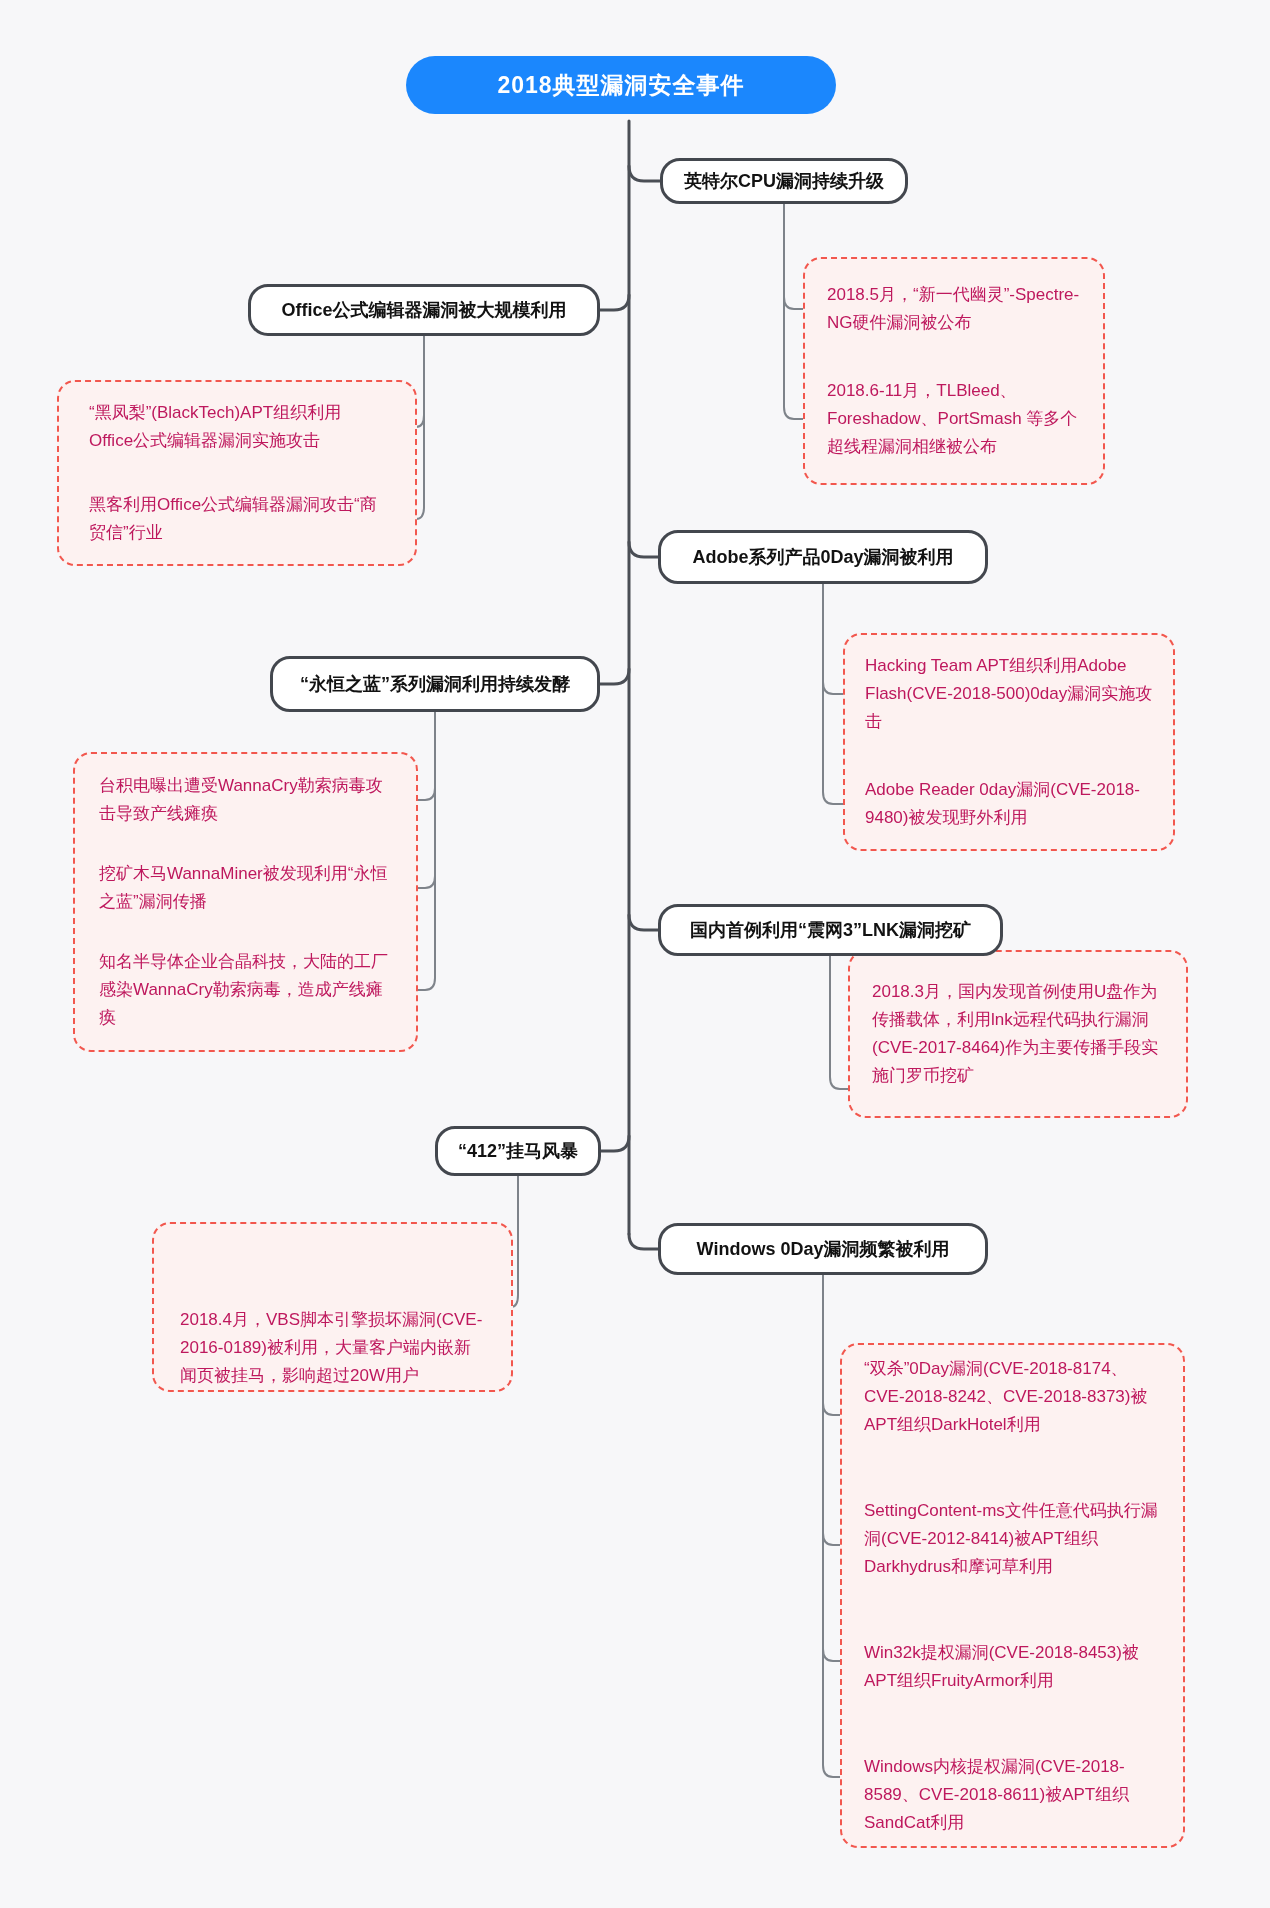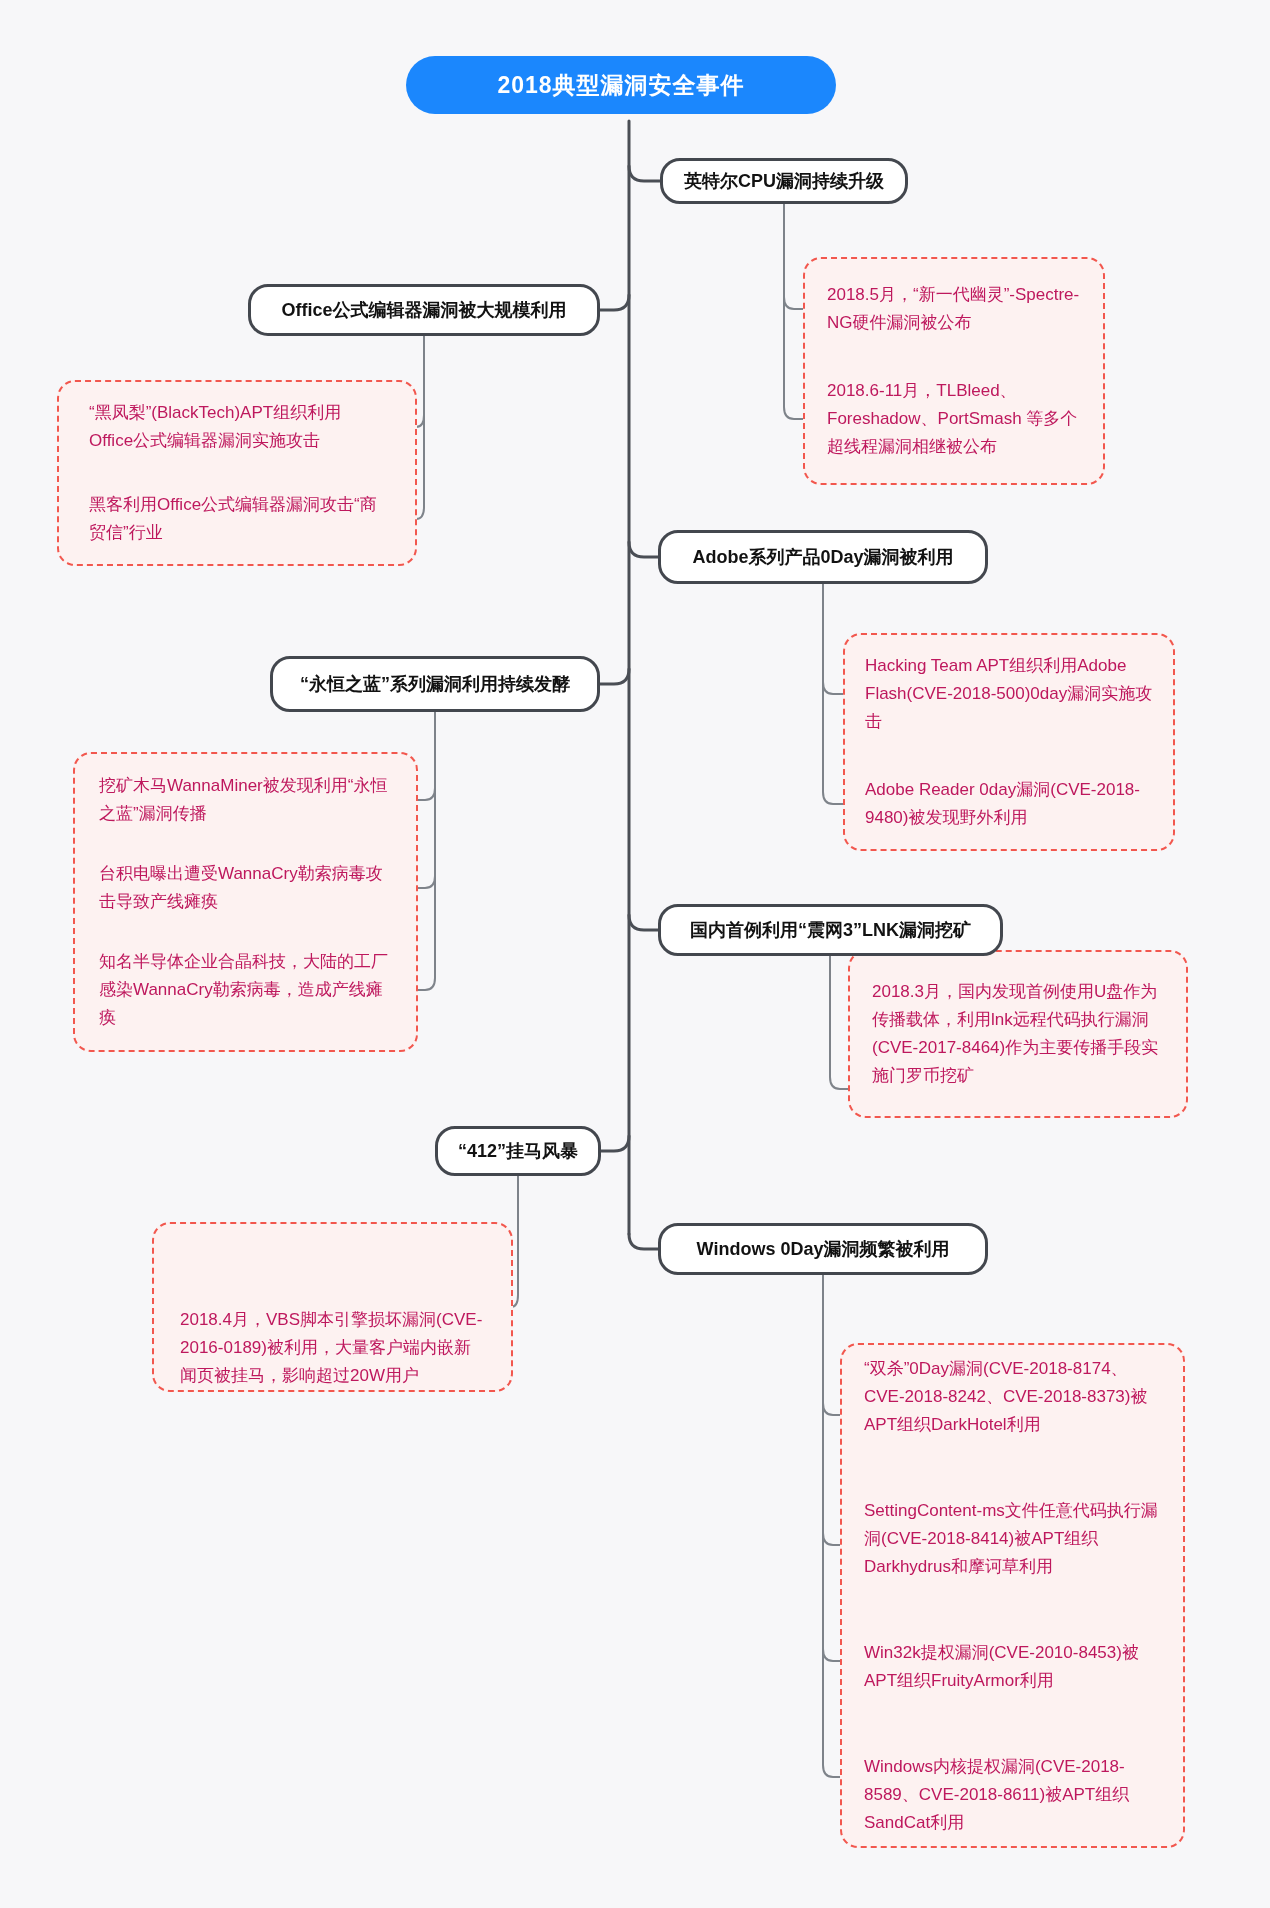--- a/index.html
+++ b/index.html
@@ -97,33 +97,33 @@
     <p>“黑凤梨”(BlackTech)APT组织利用Office公式编辑器漏洞实施攻击</p>
     <p>黑客利用Office公式编辑器漏洞攻击“商贸信”行业</p>
   </div>
 
   <div class="leaf l-adobe">
     <p>Hacking Team APT组织利用Adobe Flash(CVE-2018-500)0day漏洞实施攻击</p>
     <p>Adobe Reader 0day漏洞(CVE-2018-9480)被发现野外利用</p>
   </div>
 
   <div class="leaf l-eb">
+    <p>台积电曝出遭受WannaCry勒索病毒攻击导致产线瘫痪</p>
     <p>挖矿木马WannaMiner被发现利用“永恒之蓝”漏洞传播</p>
-    <p>台积电曝出遭受WannaCry勒索病毒攻击导致产线瘫痪</p>
     <p>知名半导体企业合晶科技，大陆的工厂感染WannaCry勒索病毒，造成产线瘫痪</p>
   </div>
 
   <div class="leaf l-zw">
     <p>2018.3月，国内发现首例使用U盘作为传播载体，利用lnk远程代码执行漏洞(CVE-2017-8464)作为主要传播手段实施门罗币挖矿</p>
   </div>
 
   <div class="leaf l-412">
     <p>2018.4月，VBS脚本引擎损坏漏洞(CVE-2016-0189)被利用，大量客户端内嵌新闻页被挂马，影响超过20W用户</p>
   </div>
 
   <div class="leaf l-win">
     <p>“双杀”0Day漏洞(CVE-2018-8174、CVE-2018-8242、CVE-2018-8373)被APT组织DarkHotel利用</p>
-    <p>SettingContent-ms文件任意代码执行漏洞(CVE-2018-8414)被APT组织Darkhydrus和摩诃草利用</p>
-    <p>Win32k提权漏洞(CVE-2010-8453)被APT组织FruityArmor利用</p>
+    <p>SettingContent-ms文件任意代码执行漏洞(CVE-2012-8414)被APT组织Darkhydrus和摩诃草利用</p>
+    <p>Win32k提权漏洞(CVE-2018-8453)被APT组织FruityArmor利用</p>
     <p>Windows内核提权漏洞(CVE-2018-8589、CVE-2018-8611)被APT组织SandCat利用</p>
   </div>
 
 </div>
 
 </body></html>

